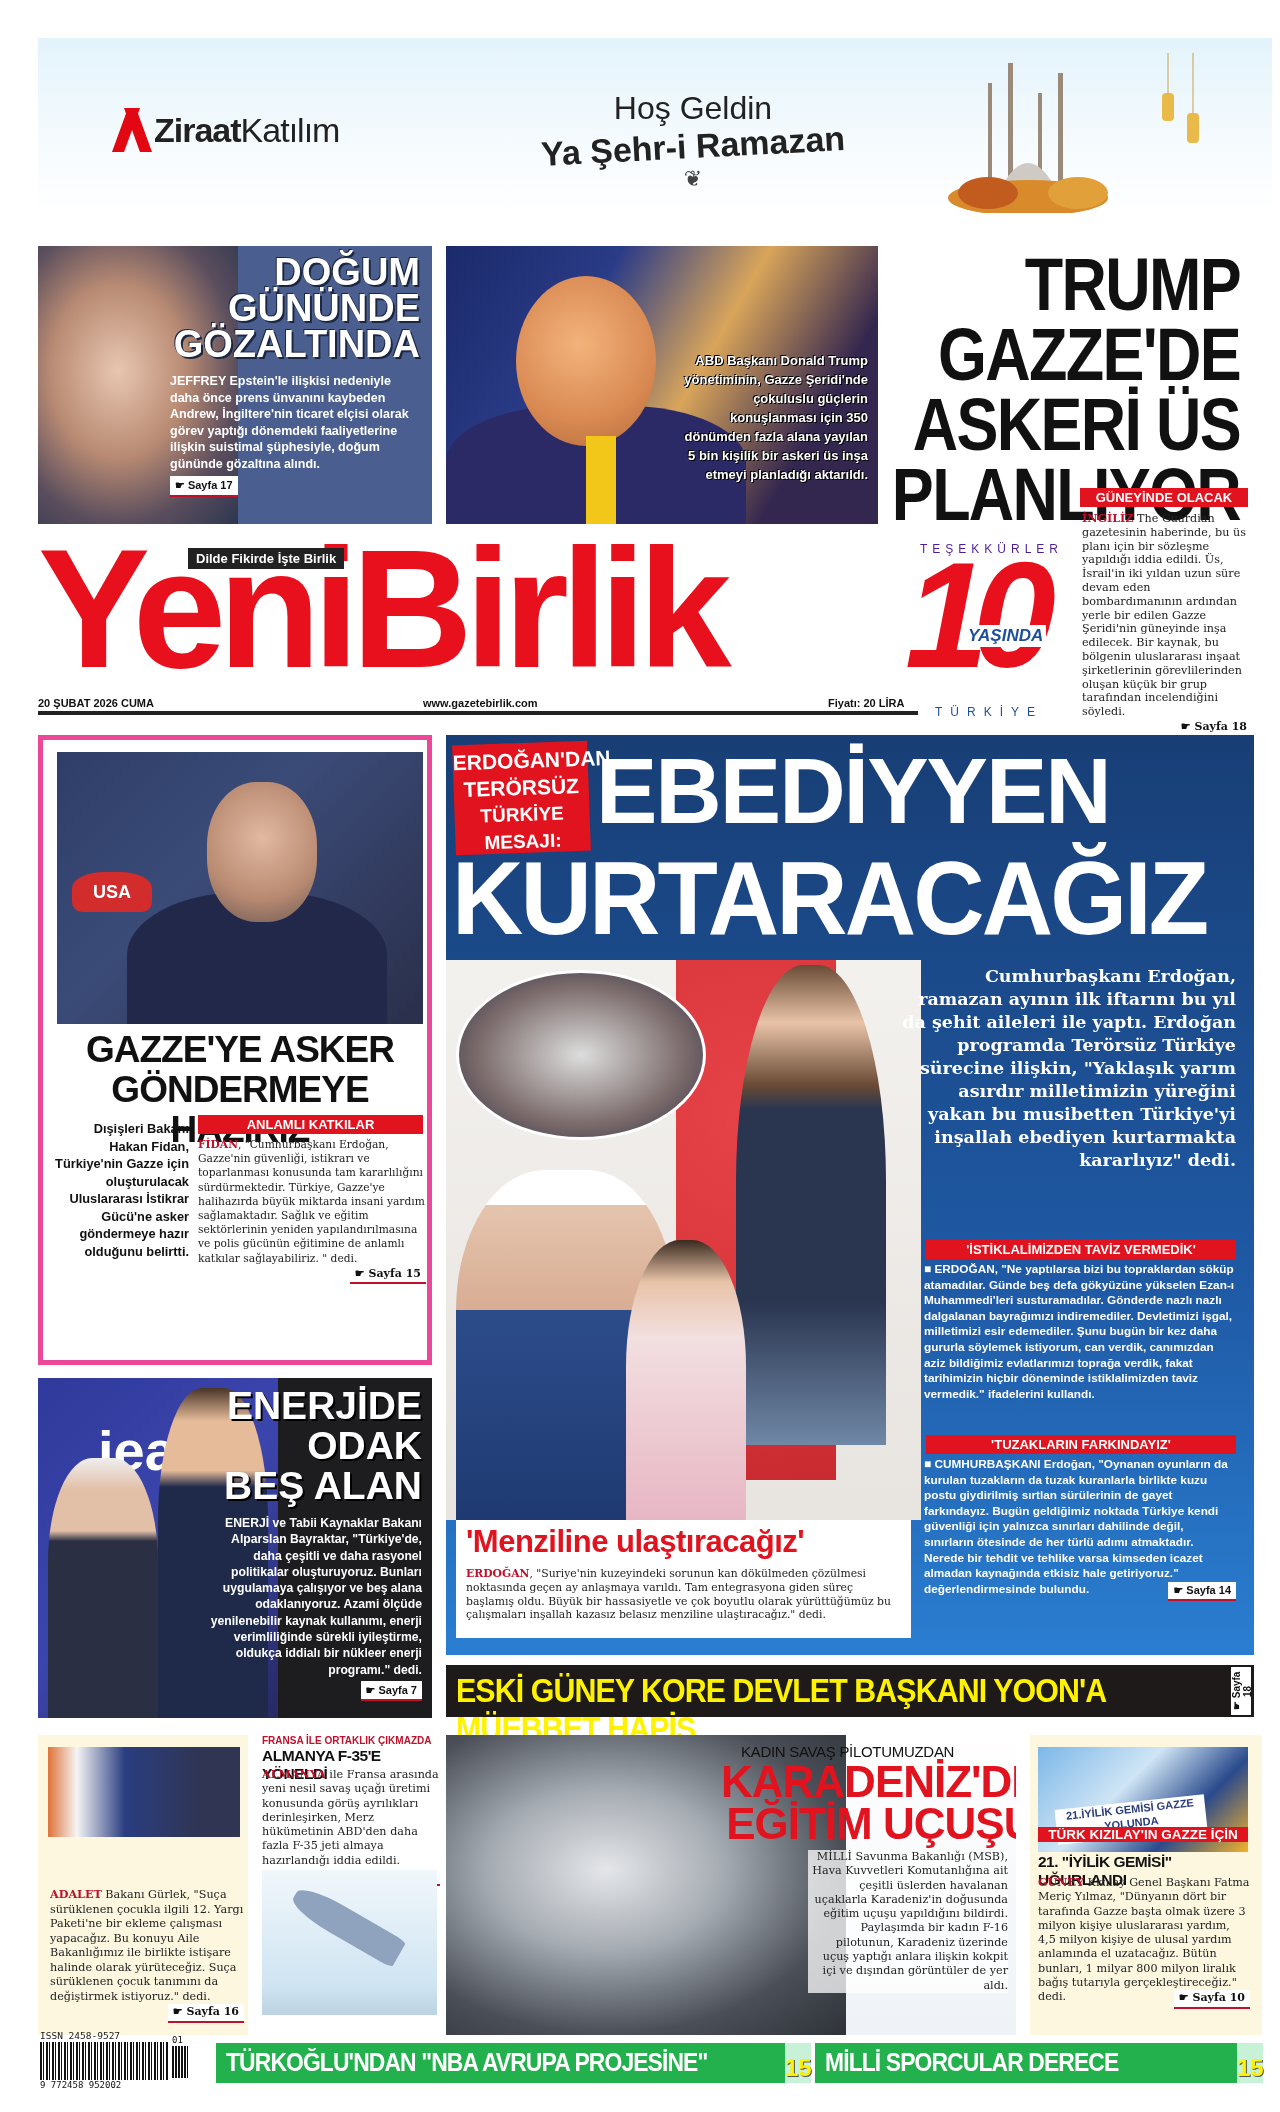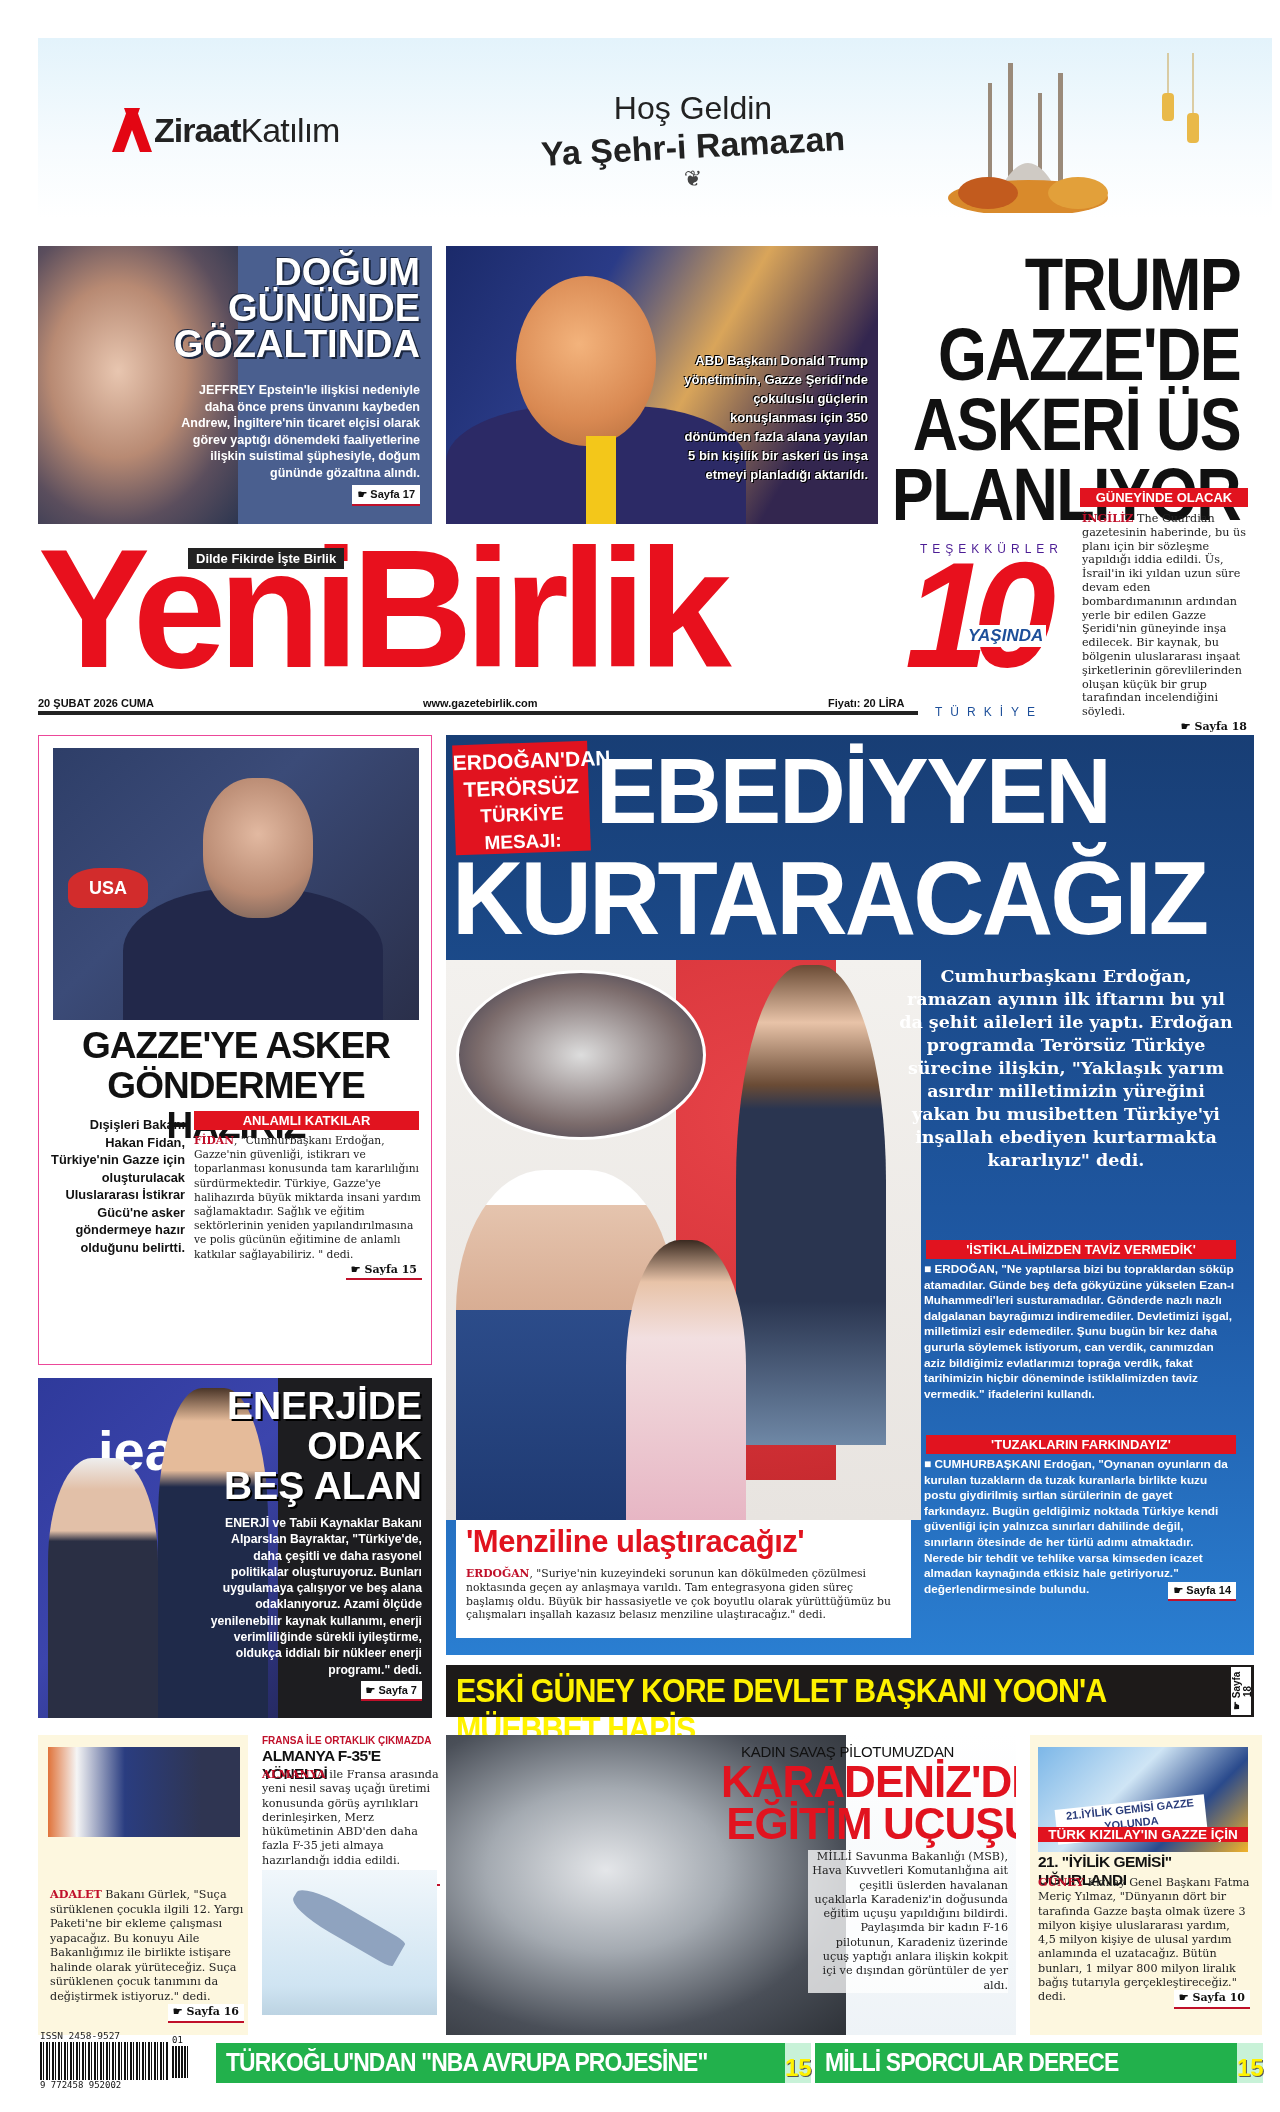--- a/index.html
+++ b/index.html
@@ -15,21 +15,21 @@
 .ztext{font-size:34px;color:#222;letter-spacing:-1px}
 .ztext b{font-weight:bold}
 .hos{left:490px;top:52px;text-align:center;width:330px}
 .hos .l1{font-size:32px;color:#222}
 .hos .l2{font-size:34px;font-weight:bold;color:#222;transform:rotate(-3deg)}
 .mosque{left:880px;top:15px;width:330px;height:160px}
 
 #doğum{left:38px;top:246px;width:394px;height:278px;background:#4a5f8f;overflow:hidden}
 #dogum-photo{left:0;top:0;width:200px;height:278px;background:radial-gradient(ellipse at 40% 45%,#e8c6b0 0%,#b88a73 40%,#5b4e5d 70%,#2d3650 100%)}
 .dhead{right:12px;top:8px;text-align:right;color:#fff;font-size:38px;line-height:36px;font-weight:900;font-family:"Liberation Sans",sans-serif;text-shadow:2px 2px 0 #1b2740,-1px -1px 0 #1b2740}
-.dbody{right:12px;top:136px;width:250px;text-align:right;color:#fff;font-size:12.5px;line-height:16.5px;font-weight:bold}
+.dbody{right:12px;top:127px;width:250px;text-align:left;color:#fff;font-size:12.5px;line-height:16.5px;font-weight:bold}
 .sayfa{background:#fff;color:#111;font-size:11px;font-weight:bold;padding:1px 5px;border-bottom:2px solid #c0102a;display:inline-block}
 #trump{left:446px;top:246px;width:432px;height:278px;background:linear-gradient(120deg,#1b2a6a 0%,#2a3b87 30%,#d9a55a 55%,#33264f 80%);overflow:hidden}
 .trump-face{left:70px;top:30px;width:140px;height:170px;border-radius:50%;background:radial-gradient(circle at 45% 40%,#f3b37c,#d98952 60%,#b06a3a)}
 .trump-suit{left:0;top:160px;width:300px;height:140px;background:#2c2a66;border-radius:40% 40% 0 0}
 .trump-tie{left:140px;top:190px;width:30px;height:100px;background:#f3c71a}
 .tbody{right:10px;top:105px;width:190px;text-align:right;color:#fff;font-size:13px;line-height:19px;font-weight:bold;text-shadow:1px 1px 0 #000,-1px -1px 0 #000}
 .thead{left:730px;top:250px;width:510px;text-align:right;font-size:74px;line-height:70px;font-weight:900;color:#111;letter-spacing:-2px;transform:scaleX(0.85);transform-origin:right top}
 .redlabel{background:#e1131f;color:#fff;font-weight:bold;font-size:13px;text-align:center;padding:2px 6px}
 #guney-label{left:1080px;top:488px;width:168px}
 #guney-body{left:1082px;top:512px;width:170px;font-size:11.2px;line-height:13.8px;color:#222}
@@ -39,42 +39,42 @@
 .mast-title{left:0;top:-16px;font-size:168px;font-weight:900;color:#e8101d;letter-spacing:-8px;line-height:170px;font-family:"Liberation Sans",sans-serif}
 .slogan{left:150px;top:8px;background:#222;color:#fff;font-size:13px;font-weight:bold;padding:3px 8px}
 .ten{left:905px;top:540px;width:180px;height:180px}
 .ten-num{left:0;top:0;font-size:150px;font-weight:900;color:#e8101d;font-style:italic;letter-spacing:-16px;line-height:150px}
 .tesek{left:920px;top:542px;font-size:12px;letter-spacing:5px;color:#4c1d95}
 .yasinda{left:965px;top:625px;background:#fff;color:#1d4f9a;font-size:17px;font-weight:900;font-style:italic;padding:1px 3px}
 .turkiye{left:935px;top:705px;font-size:12px;letter-spacing:8px;color:#1d4f9a}
 #dateline{left:38px;top:697px;width:880px;height:18px;font-size:11px;font-weight:bold;border-bottom:4px solid #222}
 #dateline span{position:absolute;top:0}
 
-#fidan{left:38px;top:735px;width:394px;height:630px;border:1px solid #ec4899}
+#fidan{left:38px;top:735px;width:394px;height:630px;border:5px solid #ec4899}
 .fphoto{left:14px;top:12px;width:366px;height:272px;background:linear-gradient(135deg,#2e3e68 0%,#3b4b78 40%,#2a2f4a 100%);overflow:hidden}
 .fface{left:150px;top:30px;width:110px;height:140px;border-radius:45%;background:radial-gradient(circle at 50% 40%,#e2b9a1,#b98a72 60%,#6b5a55)}
 .fsuit{left:70px;top:140px;width:260px;height:140px;background:#22284a;border-radius:45% 45% 0 0}
 .fusa{left:15px;top:120px;width:80px;height:40px;background:#d22c2c;border-radius:40% 40% 10px 10px;color:#fff;font-size:18px;font-weight:bold;text-align:center;line-height:40px}
 .fhead{left:0;top:290px;width:394px;text-align:center;font-size:37px;line-height:40px;font-weight:bold;color:#111;letter-spacing:-1px}
 .fleft{left:10px;top:380px;width:136px;text-align:right;font-size:12.8px;line-height:17.5px;font-weight:bold}
 .flabel{left:155px;top:375px;width:225px}
 .fbody{left:155px;top:398px;width:228px;font-size:10.7px;line-height:14.2px;color:#222}
 
 #main{left:446px;top:735px;width:808px;height:920px;background:#1b4b8c;overflow:hidden}
 .main-grad{left:0;top:0;width:808px;height:920px;background:linear-gradient(180deg,#183e75 0%,#1f5aa6 60%,#2a7ed1 100%)}
 .kicker{left:8px;top:8px;width:135px;height:110px;background:#e1131f;color:#fff;text-align:center;font-size:21px;line-height:27px;font-weight:bold;padding-top:4px;transform:rotate(-2deg)}
 .ebed{left:150px;top:6px;font-size:92px;line-height:100px;font-weight:900;color:#fff;letter-spacing:-2px}
 .kurt{left:6px;top:108px;font-size:104px;line-height:110px;font-weight:900;color:#fff;letter-spacing:-3px;transform:scaleX(0.95);transform-origin:left}
 .mphoto{left:0;top:225px;width:475px;height:560px;background:linear-gradient(180deg,#f3f1ee 0%,#e8e4e0 100%)}
 .flag{left:230px;top:0;width:160px;height:520px;background:radial-gradient(circle at 50% 30%,#e53036 0%,#d41f26 70%,#c4161c 100%);opacity:.9}
 .circle{left:10px;top:10px;width:250px;height:170px;border-radius:50%;background:radial-gradient(ellipse at 50% 50%,#ddd 0%,#7b6b6b 60%,#2a2d45 100%);border:3px solid #fff}
 .erdo{left:10px;top:210px;width:220px;height:350px;background:linear-gradient(180deg,#fff 0%,#fff 10%,#e5c4ae 10%,#d8ad93 40%,#2c4c8a 40%,#1f3a72 100%);border-radius:40% 40% 0 0}
 .girl1{left:290px;top:5px;width:150px;height:480px;background:linear-gradient(180deg,#6a4b35 0%,#e8c3a8 12%,#6a4b35 25%,#2a3550 30%,#2a3550 70%,#6f88a6 100%);border-radius:45% 45% 0 0}
 .girl2{left:180px;top:280px;width:120px;height:280px;background:linear-gradient(180deg,#3a2a20 0%,#e8c3a8 15%,#f2dfe0 35%,#e7b6c4 100%);border-radius:45% 45% 0 0}
-.mbody{right:18px;top:230px;width:340px;text-align:center;color:#fff;font-size:17.5px;line-height:23px;font-weight:bold;font-family:"DejaVu Serif",serif}
+.mbody{right:18px;top:230px;width:340px;text-align:right;color:#fff;font-size:17.5px;line-height:23px;font-weight:bold;font-family:"DejaVu Serif",serif}
 .sub1{right:18px;top:505px;width:310px}
 .sub1text{right:18px;top:527px;width:312px;color:#fff;font-size:11.8px;line-height:15.6px;font-weight:bold}
 .sub2{right:18px;top:700px;width:310px}
 .sub2text{right:18px;top:722px;width:312px;color:#fff;font-size:11.8px;line-height:15.6px;font-weight:bold}
 .menz-box{left:10px;top:785px;width:455px;height:118px;background:#fff}
 .menz-title{left:20px;top:789px;font-size:31px;font-weight:bold;color:#e1131f;letter-spacing:-0.5px}
 .menz-body{left:20px;top:832px;width:438px;font-size:10.8px;line-height:13.8px;color:#222}
 
 #enerji{left:38px;top:1378px;width:394px;height:340px;background:#1d1d20;overflow:hidden}
 .eph{left:0;top:0;width:240px;height:340px;background:linear-gradient(135deg,#2f3a9b 0%,#3c45ad 50%,#262a63 100%)}

